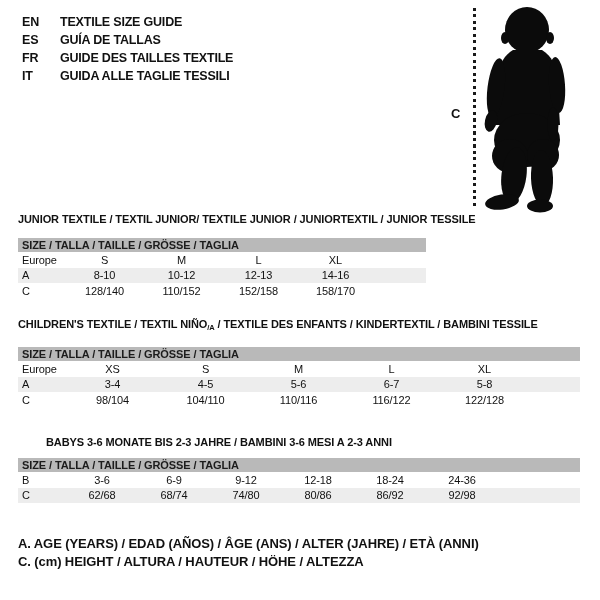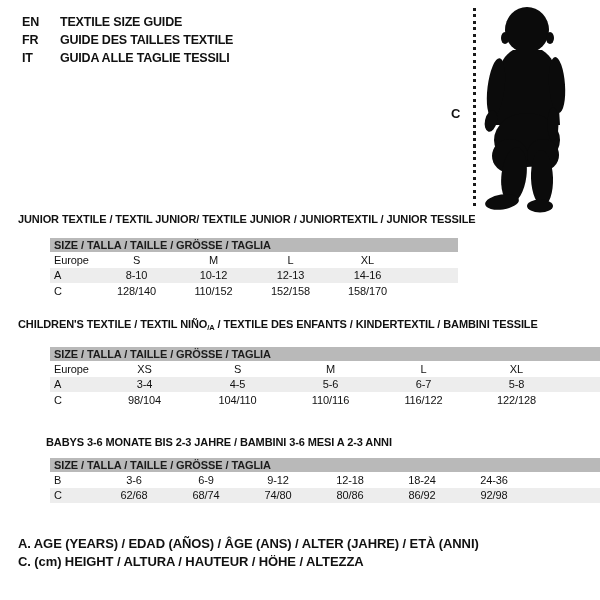--- a/index.html
+++ b/index.html
@@ -17,40 +17,44 @@
   .dotted-line {
     position:absolute; left:473px; top:8px; width:2.5px; height:199px;
     background:repeating-linear-gradient(to bottom, #1a1a1a 0 3px, transparent 3px 6.5px);
   }
   .c-label { position:absolute; left:451px; top:106px; font-size:13px; font-weight:700; }
   
   .section { position:absolute; left:18px; }
   .section-title { font-size:11px; font-weight:700; letter-spacing:-0.1px; line-height:14px; white-space:nowrap; }
   .title-gap { height:12px; }
   .sub-a { font-size:7.5px; vertical-align:-2px; font-weight:700; }
-  table { border-collapse:collapse; table-layout:fixed;margin-left:32px; }
+  table { border-collapse:collapse; table-layout:fixed; }
   td { font-size:11px; letter-spacing:-0.1px; text-align:center; height:15.5px; padding:0; white-space:nowrap; overflow:hidden; }
   tr.size-bar td {
     background:#b9b9b9; text-align:left; padding-left:4px; font-weight:700; height:14px; color:#1c1c1c;
   }
   td.row-label { text-align:left; padding-left:4px; }
   tr.shaded td { background:#ededed; }
   
   .footnotes { position:absolute; left:18px; top:535px; }
   .footnote { font-size:13px; font-weight:700; line-height:17.5px; letter-spacing:-0.1px; white-space:nowrap; }
 </style>
 </head>
 <body>
 
 <div class="page">
 
   <div class="lang-block">
     <div class="lang-row">
       <span class="lang-code">EN</span>
       <span class="lang-label">TEXTILE SIZE GUIDE</span>
+    </div>
+    <div class="lang-row">
+      <span class="lang-code">ES</span>
+      <span class="lang-label">GUÍA DE TALLAS</span>
     </div>
     <div class="lang-row">
       <span class="lang-code">FR</span>
       <span class="lang-label">GUIDE DES TAILLES TEXTILE</span>
     </div>
     <div class="lang-row">
       <span class="lang-code">IT</span>
       <span class="lang-label">GUIDA ALLE TAGLIE TESSILI</span>
     </div>
   </div>

